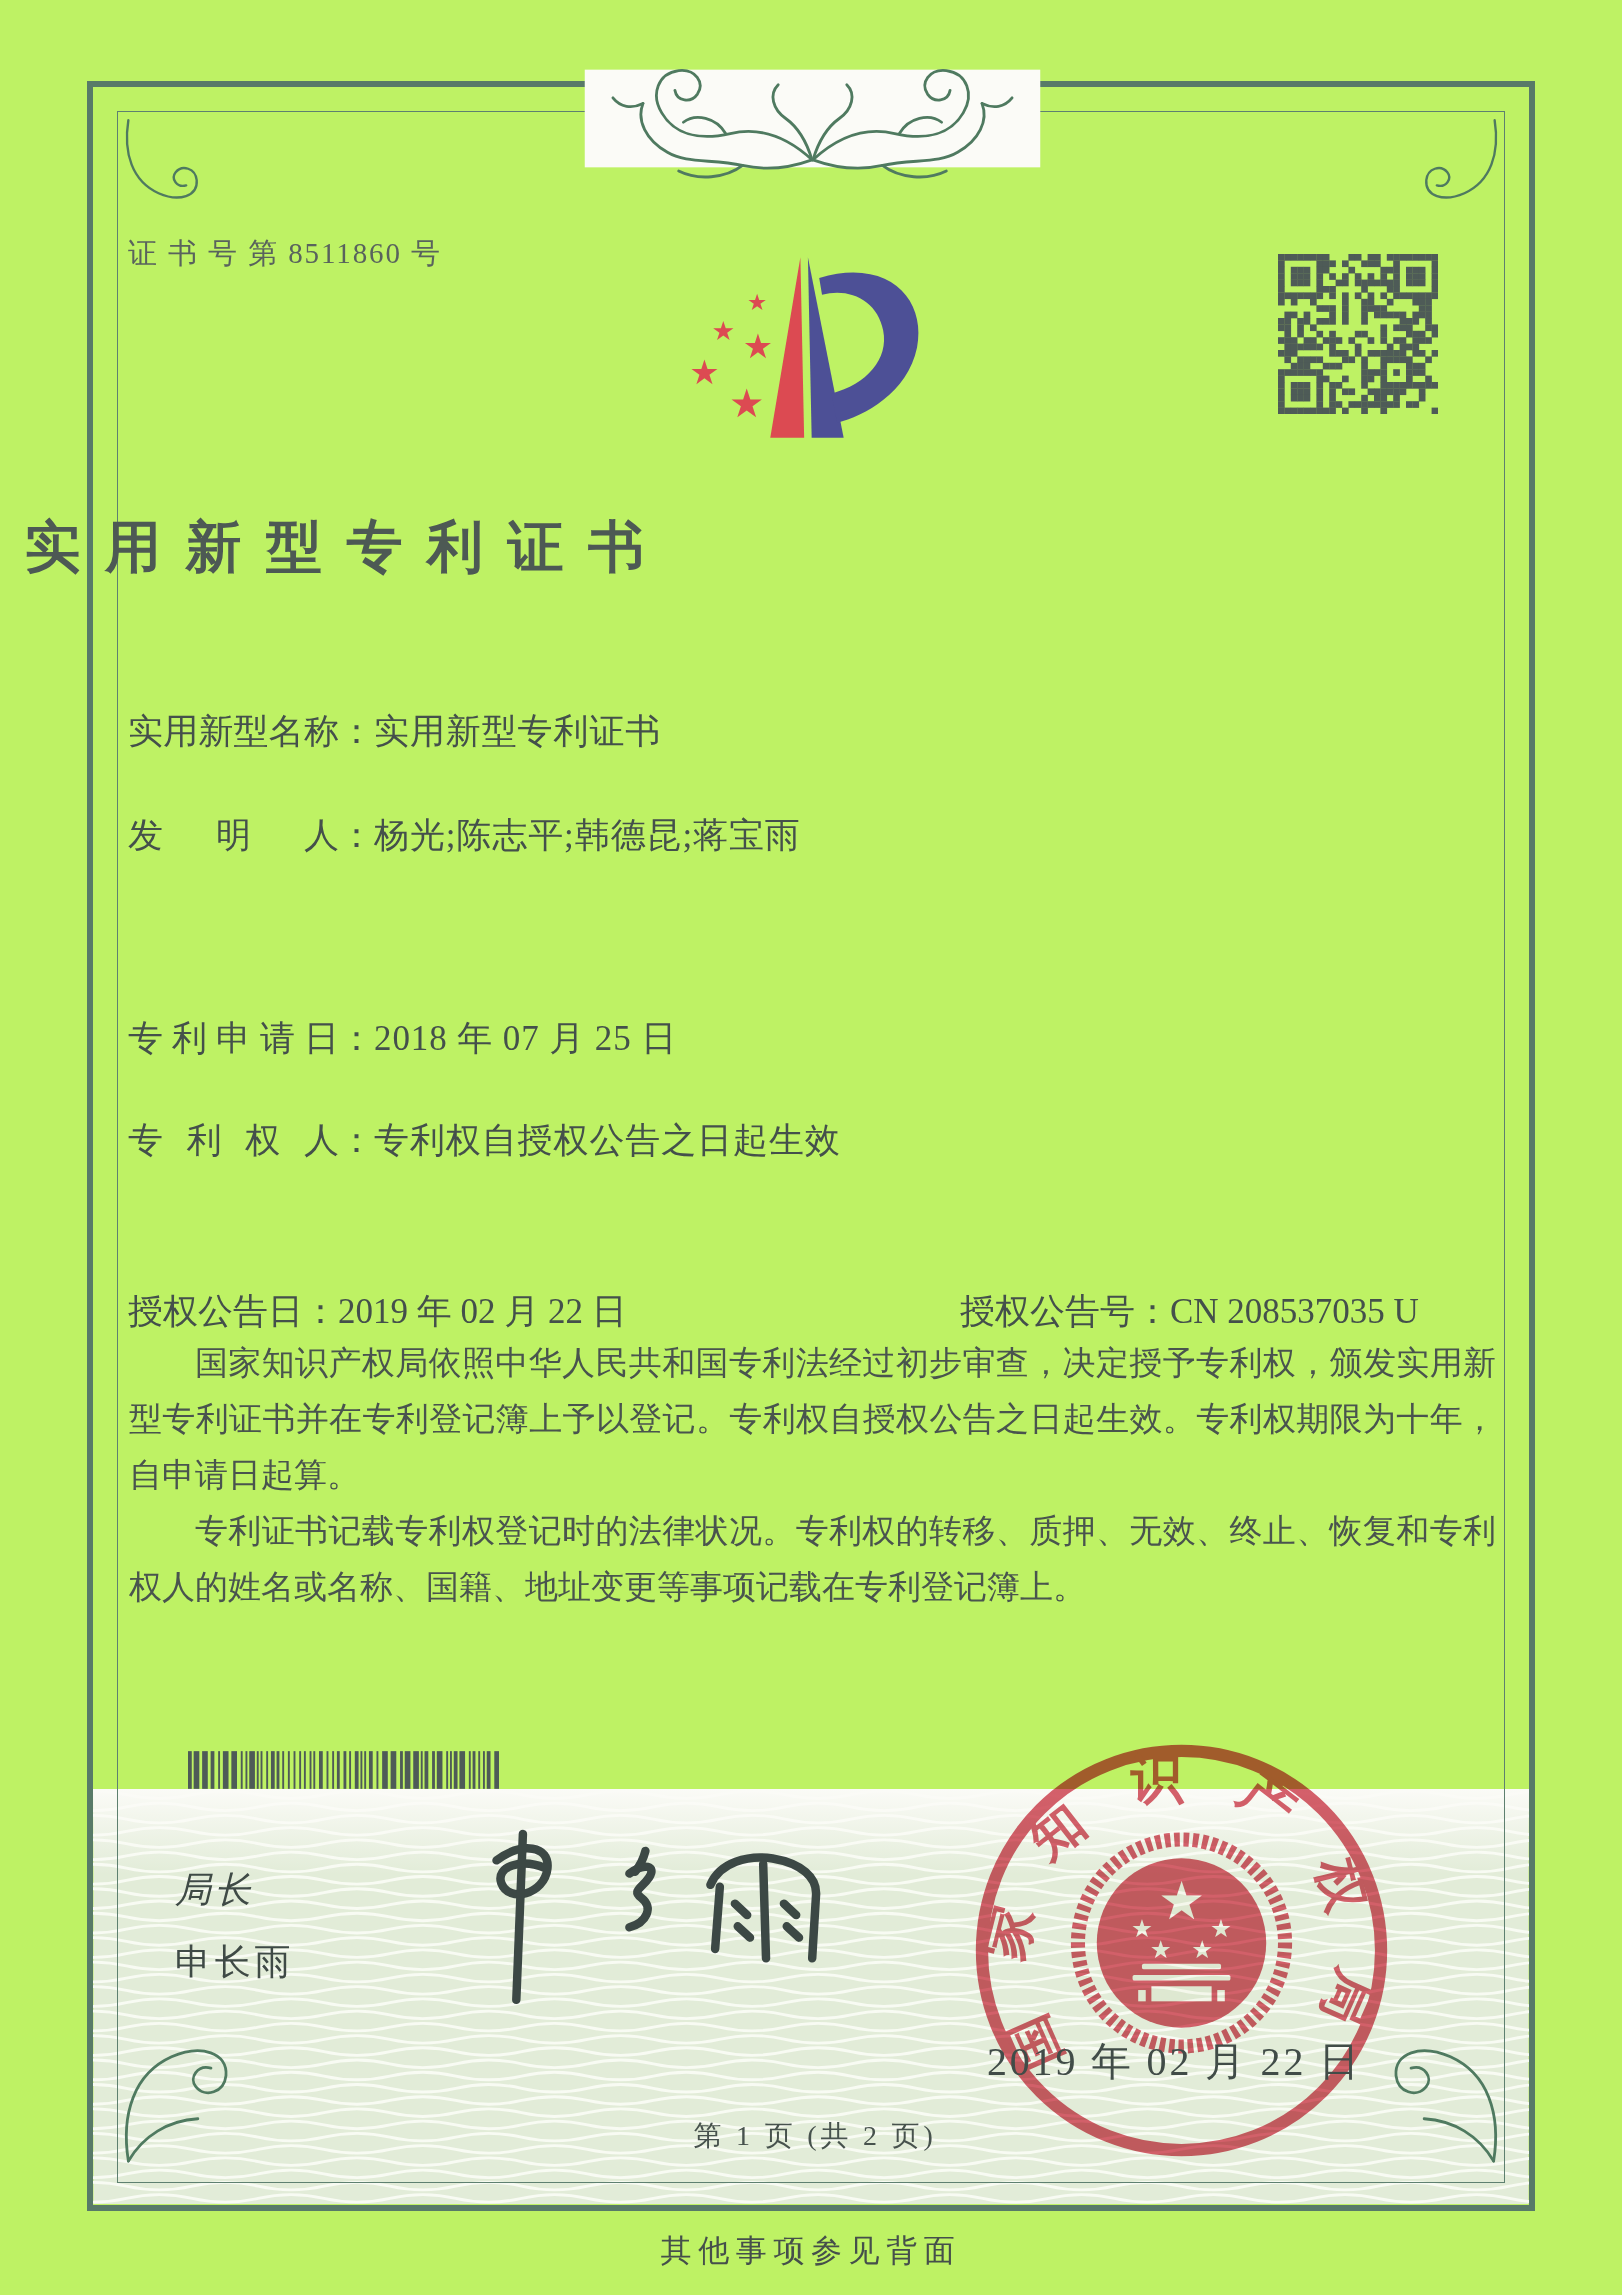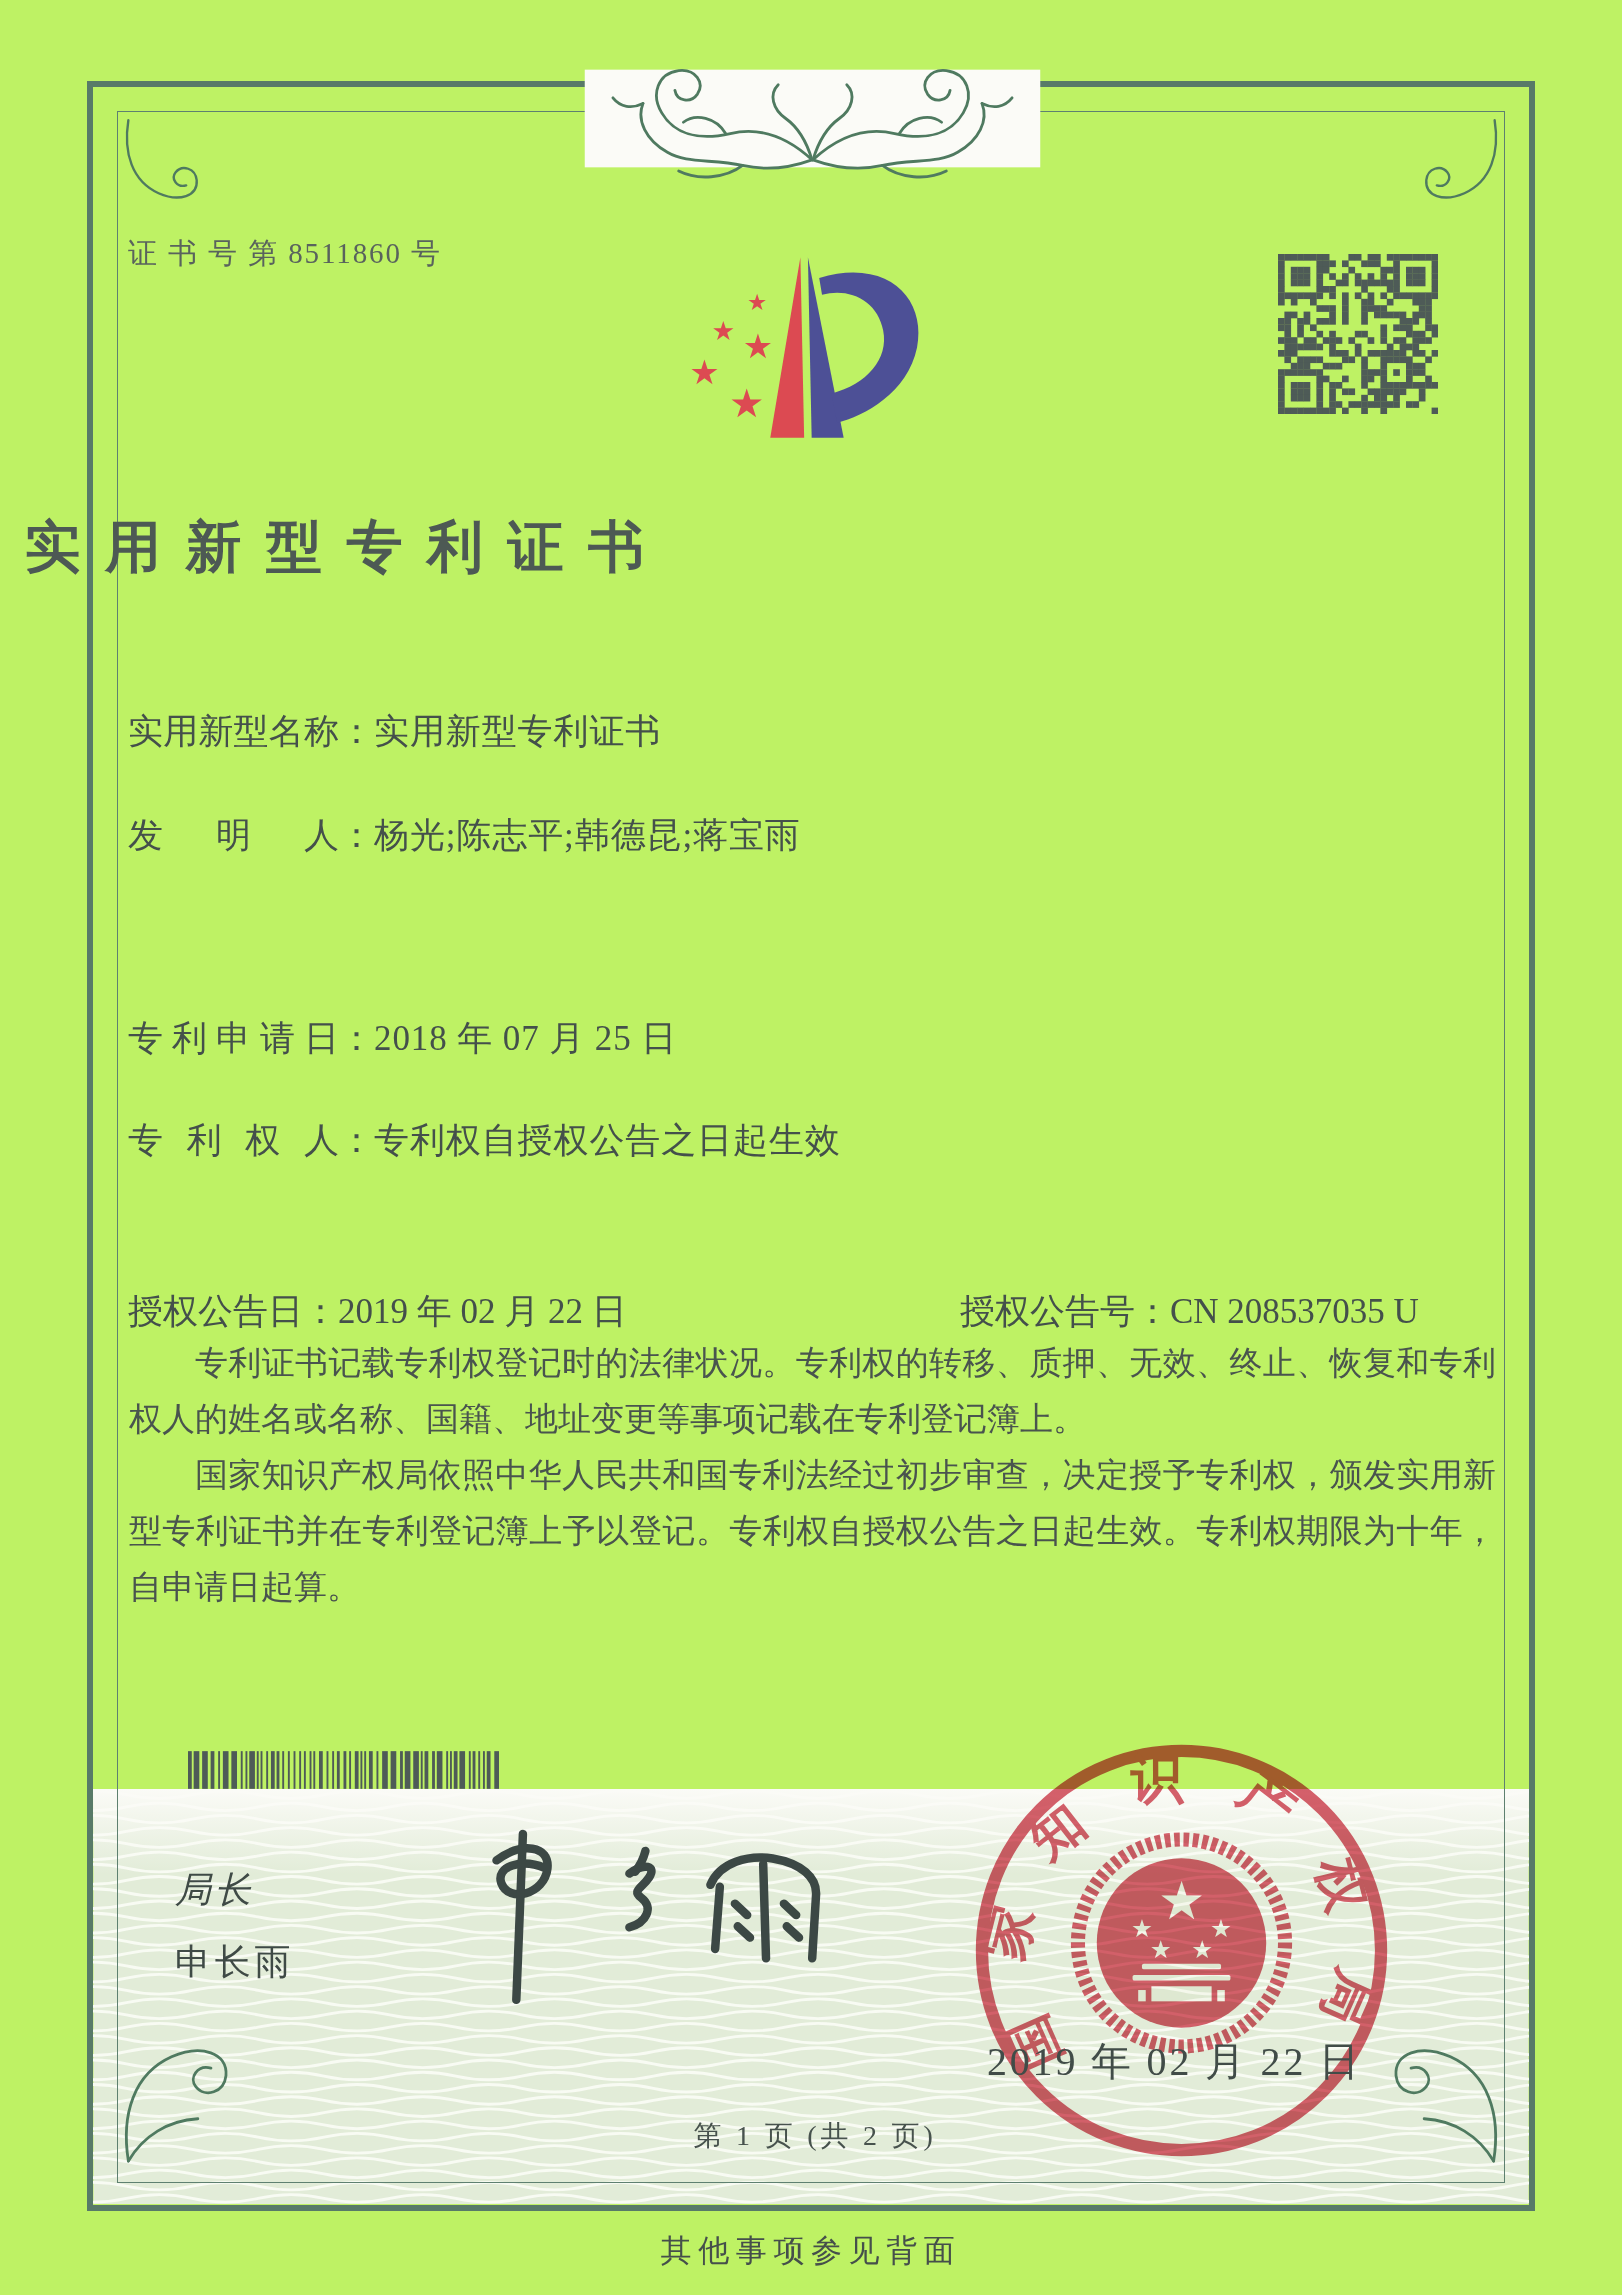--- a/index.html
+++ b/index.html
@@ -534,22 +534,22 @@
     <span class="flabel">专利权人</span><span class="fcolon">：</span><span class="fvalue">专利权自授权公告之日起生效</span>
   </div>
   <div class="frow" style="top:1288px; width:1375px;">
     <span>授权公告日</span><span>：</span><span>2019 年 02 月 22 日</span>
     <span class="grant-no">
       <span>授权公告号</span><span>：</span><span>CN 208537035 U</span>
     </span>
   </div>
 
   <div class="body-text">
+    <p>国家知识产权局依照中华人民共和国专利法经过初步审查，决定授予专利权，颁发实用新型专利证书并在专利登记簿上予以登记。专利权自授权公告之日起生效。专利权期限为十年，自申请日起算。</p>
     <p>专利证书记载专利权登记时的法律状况。专利权的转移、质押、无效、终止、恢复和专利权人的姓名或名称、国籍、地址变更等事项记载在专利登记簿上。</p>
-    <p>国家知识产权局依照中华人民共和国专利法经过初步审查，决定授予专利权，颁发实用新型专利证书并在专利登记簿上予以登记。专利权自授权公告之日起生效。专利权期限为十年，自申请日起算。</p>
   </div>
 
   <svg id="barcode-svg" class="barcode" width="311" height="38" viewBox="0 0 330 40">
       <rect x="0" y="0" width="4" height="40" fill="#4e5b57"></rect>
       <rect x="6" y="0" width="6" height="40" fill="#4e5b57"></rect>
       <rect x="15" y="0" width="6" height="40" fill="#4e5b57"></rect>
       <rect x="24" y="0" width="4" height="40" fill="#4e5b57"></rect>
       <rect x="32" y="0" width="2" height="40" fill="#4e5b57"></rect>
       <rect x="37" y="0" width="6" height="40" fill="#4e5b57"></rect>
       <rect x="46" y="0" width="6" height="40" fill="#4e5b57"></rect>

